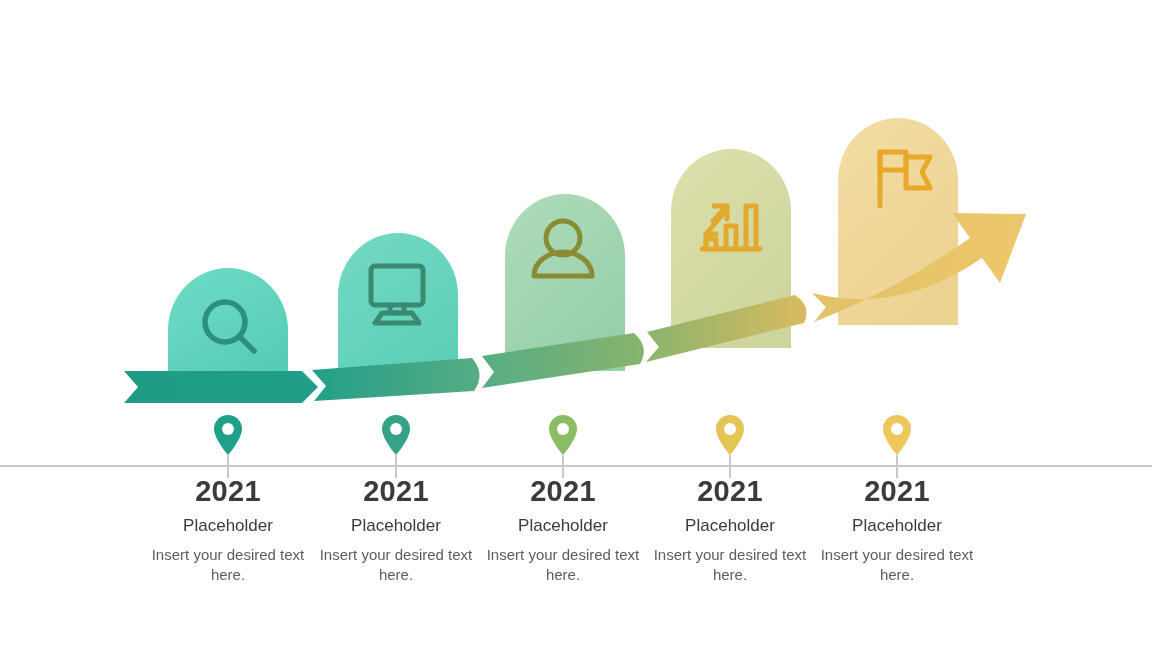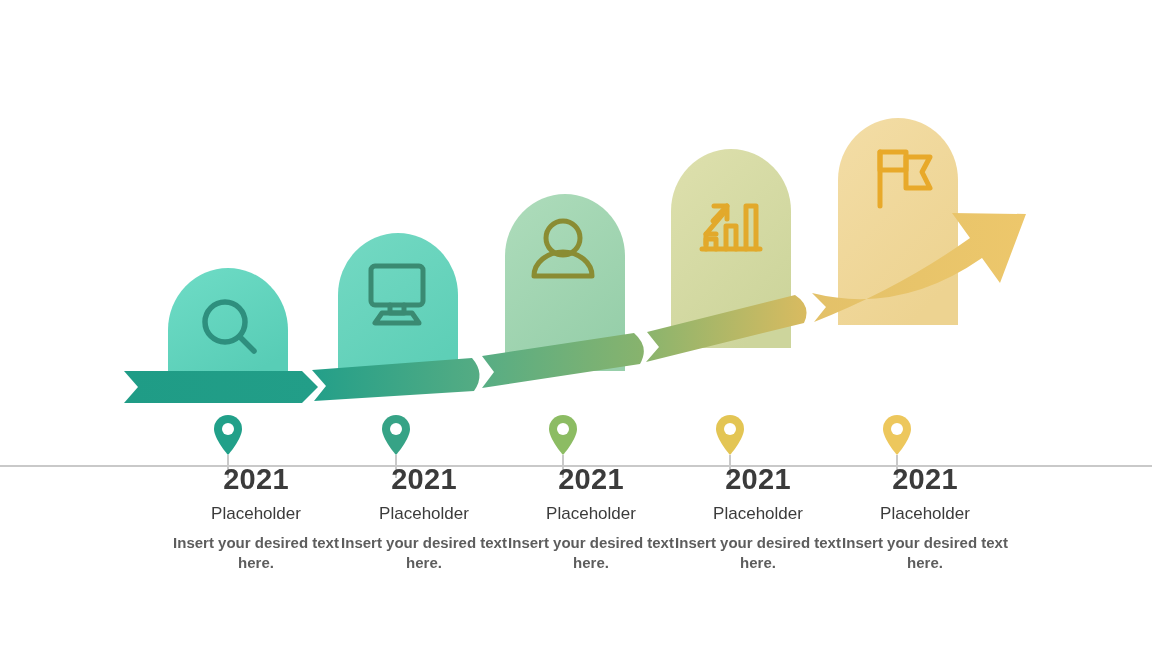--- a/index.html
+++ b/index.html
@@ -47,24 +47,23 @@
     position: absolute;
     left: 0;
     top: 0;
     display: block;
   }
 
   
   #columns {
     position: absolute;
     left: 0;
-    top: 464px;
+    top: 476px;
     width: 984px;
     height: 140px;
-    margin-left: 28px;
   }
   .col {
     position: absolute;
     width: 186px;
     text-align: center;
   }
   .col-year {
     font-size: 29px;
     font-weight: 700;
     color: #3b3b3b;
@@ -74,21 +73,21 @@
   .col-heading {
     margin-top: 11px;
     font-size: 17px;
     font-weight: 400;
     color: #3b3b3b;
     line-height: 1.1;
   }
   .col-desc {
     margin-top: 9px;
     font-size: 15px;
-    font-weight: 700;
+    font-weight: 400;
     color: #5d5d5d;
     line-height: 1.32;
   }
 </style>
 </head>
 <body>
 
 <div id="slide">
 
 

